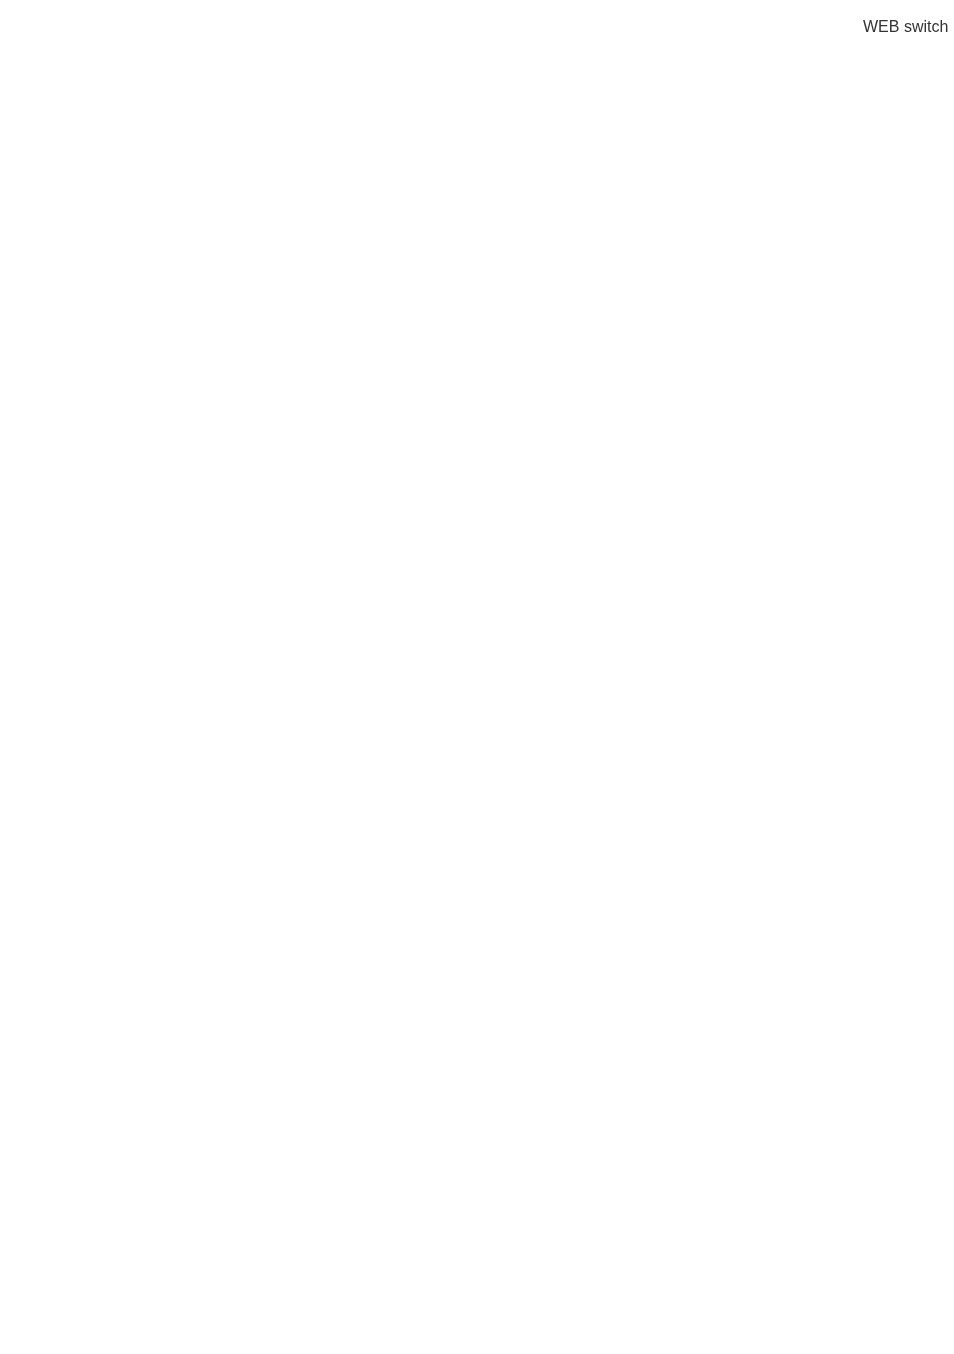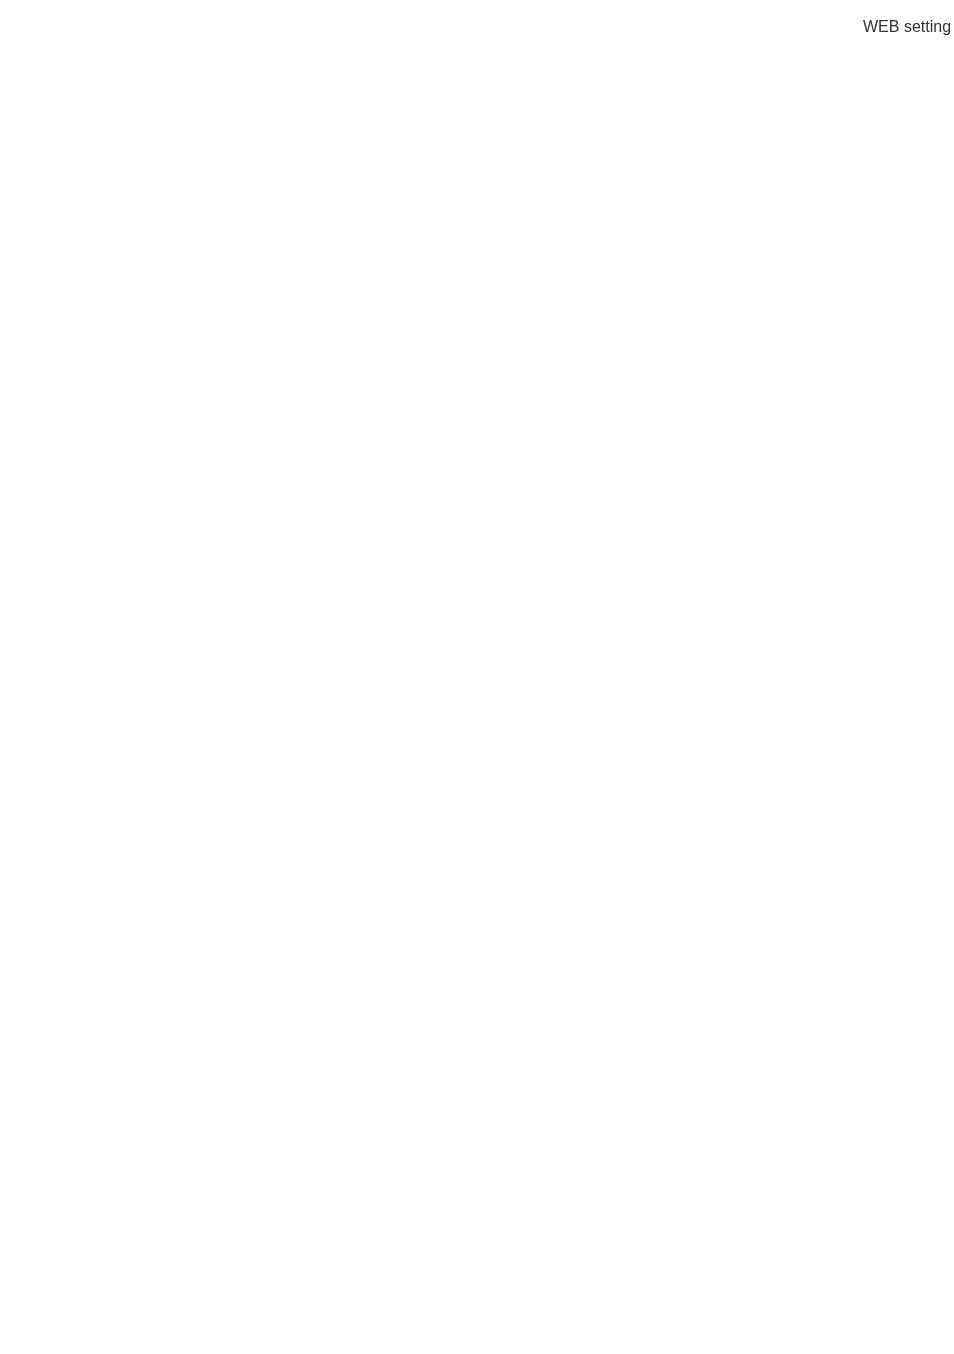--- a/index.html
+++ b/index.html
@@ -106,21 +106,21 @@
 
   .footer{position:absolute;top:1211px;left:0;width:954px;height:44px;background:#e08a00;}
   .footer-text{position:absolute;left:66px;top:14px;color:#fff;font-size:15px;}
   .footer-page{position:absolute;right:96px;top:14px;color:#fff;font-size:15px;}
   .footer-sub{position:absolute;left:66px;top:1260px;color:#fff;font-size:11px;background:#e08a00;
               width:822px;padding:2px 0 6px;}
 </style>
 </head>
 <body>
 
-<div class="page-title">WEB setting</div>
+<div class="page-title">WEB switch</div>
 
 <div class="app-wrap">
   <div class="app-title">E5000 series</div>
 
   <div class="top-icons">
     <div class="top-icon">
       <svg viewBox="0 0 24 24">
           <path d="M12 2a5 5 0 100 10 5 5 0 000-10zm-8 20c0-4 4-6 8-6s8 2 8 6H4z"></path>
         </svg>
     </div>

